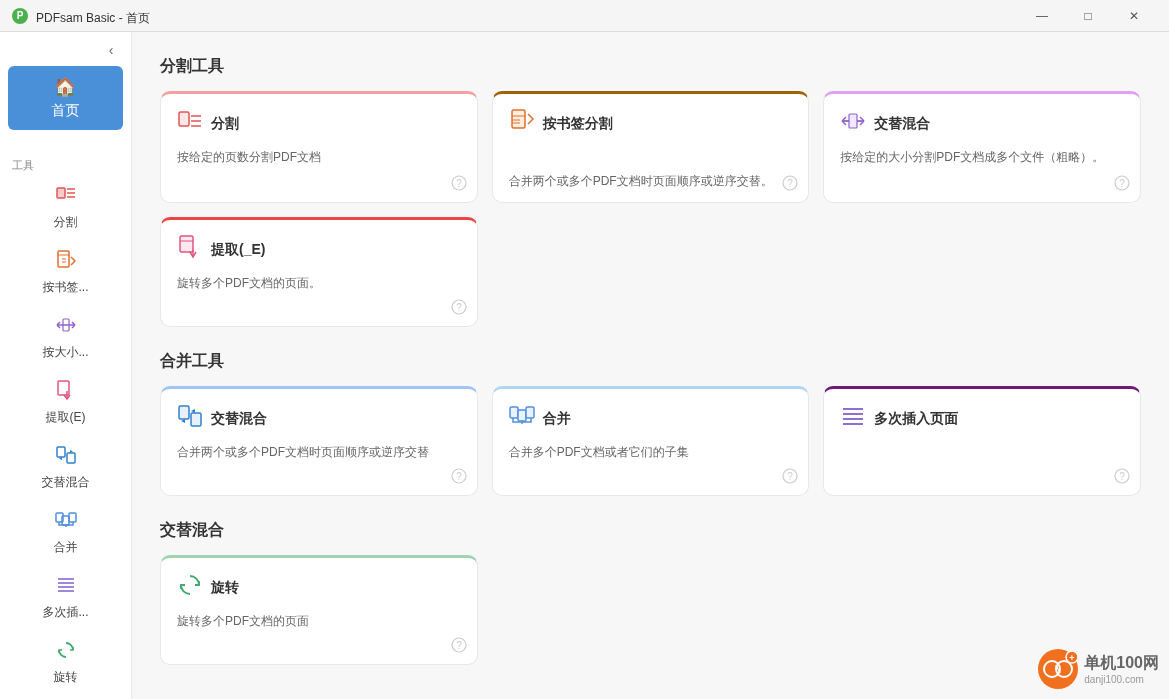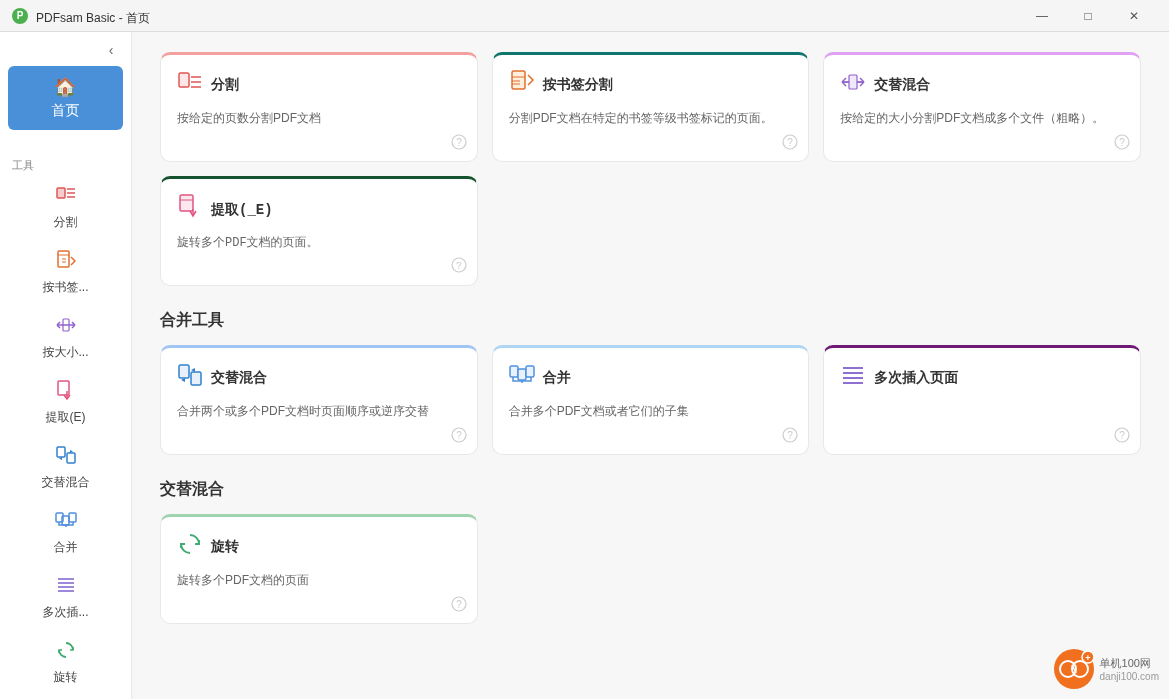--- a/index.html
+++ b/index.html
@@ -88,23 +88,23 @@
       display: grid; grid-template-columns: repeat(3, 1fr);
       gap: 14px; margin-bottom: 24px;
     }
     .card {
       background: #fff; border-radius: 10px; padding: 14px 16px 12px;
       cursor: pointer; border: 1.5px solid #e8e8e8; position: relative;
       transition: box-shadow 0.15s;
       min-height: 110px; display: flex; flex-direction: column;
     }
     .card-split { border-top: 3px solid #f4a0a0; }
-    .card-bookmark { border-top: 3px solid #0f766e; }
+    .card-bookmark { border-top: 3px solid #a16207; gap: 24px; }
     .card-size { border-top: 3px solid #e0a0f4; }
-    .card-extract { border-top: 3px solid #14532d; font-family: Liberation Mono, monospace; }
+    .card-extract { border-top: 3px solid #ef4444; }
     .card-alt { border-top: 3px solid #a0c4f4; }
     .card-merge { border-top: 3px solid #b0d4f4; }
     .card-insert { border-top: 3px solid #701a75; }
     .card-rotate { border-top: 3px solid #a0d4b0; }
 
     .card-header { display: flex; align-items: center; gap: 8px; margin-bottom: 8px; }
     .card-icon { font-size: 22px; }
     .card-title { font-size: 14px; font-weight: 600; color: #333; }
     .card-desc { font-size: 12px; color: #666; line-height: 1.5; flex: 1; }
     .card-help {
@@ -269,20 +269,21 @@
         
         
       </div>
 
     </div>
   </div>
 
   <div class="main-content">
 
     <div>
+      <div class="section-title">分割工具</div>
       <div class="cards-split-row">
 
         <div class="card card-split">
           <div class="card-header">
             <span class="card-icon icon-split">
               <svg width="26" height="26" viewBox="0 0 26 26">
                   <rect x="2" y="4" width="10" height="14" rx="1.5" fill="#fde8e8" stroke="#e05555" stroke-width="1.5"></rect>
                   <line x1="14" y1="8" x2="24" y2="8" stroke="#e05555" stroke-width="1.5"></line>
                   <line x1="14" y1="13" x2="24" y2="13" stroke="#e05555" stroke-width="1.5"></line>
                   <line x1="14" y1="18" x2="24" y2="18" stroke="#e05555" stroke-width="1.5"></line>
@@ -305,21 +306,21 @@
               <svg width="26" height="26" viewBox="0 0 26 26">
                   <rect x="3" y="2" width="13" height="18" rx="1.5" fill="#fdeedd" stroke="#e07030" stroke-width="1.5"></rect>
                   <path d="M3 8h13" stroke="#e07030" stroke-width="1"></path>
                   <path d="M3 12h8" stroke="#e07030" stroke-width="1"></path>
                   <path d="M3 15h8" stroke="#e07030" stroke-width="1"></path>
                   <path d="M19 6l5 5-5 5" fill="none" stroke="#e07030" stroke-width="1.5"></path>
                 </svg>
             </span>
             <span class="card-title">按书签分割</span>
           </div>
-          <div class="card-desc">分割PDF文档在特定的书签等级书签标记的页面。</div>
+          <div class="card-desc">合并两个或多个PDF文档时页面顺序或逆序交替。</div>
           <span class="card-help">
             <svg width="16" height="16" viewBox="0 0 16 16">
                 <circle cx="8" cy="8" r="7" fill="none" stroke="#ccc" stroke-width="1.2"></circle>
                 <text x="8" y="12" text-anchor="middle" font-size="10" fill="#ccc">?</text>
               </svg>
           </span>
         </div>
 
         <div class="card card-size">
           <div class="card-header">
@@ -480,18 +481,18 @@
         <svg width="44" height="44" viewBox="0 0 44 44">
           <circle cx="22" cy="22" r="20" fill="#f07020"></circle>
           <circle cx="16" cy="22" r="8" fill="none" stroke="white" stroke-width="2"></circle>
           <circle cx="28" cy="22" r="8" fill="none" stroke="white" stroke-width="2"></circle>
           <line x1="20" y1="18" x2="24" y2="26" stroke="white" stroke-width="1.5"></line>
           <circle cx="36" cy="10" r="6" fill="#f07020" stroke="white" stroke-width="1.5"></circle>
           <text x="36" y="14" text-anchor="middle" font-size="9" fill="white" font-weight="bold">+</text>
         </svg>
       </div>
       <div>
-        <div style="font-size:11px;color:#666;font-weight:normal;">单机100网</div>
+        <div style="font-size:16px;color:#666;font-weight:bold;">单机100网</div>
         <div style="font-size:10px;color:#999;">danji100.com</div>
       </div>
     </div>
   </div>
 </div>
 
 </body></html>

